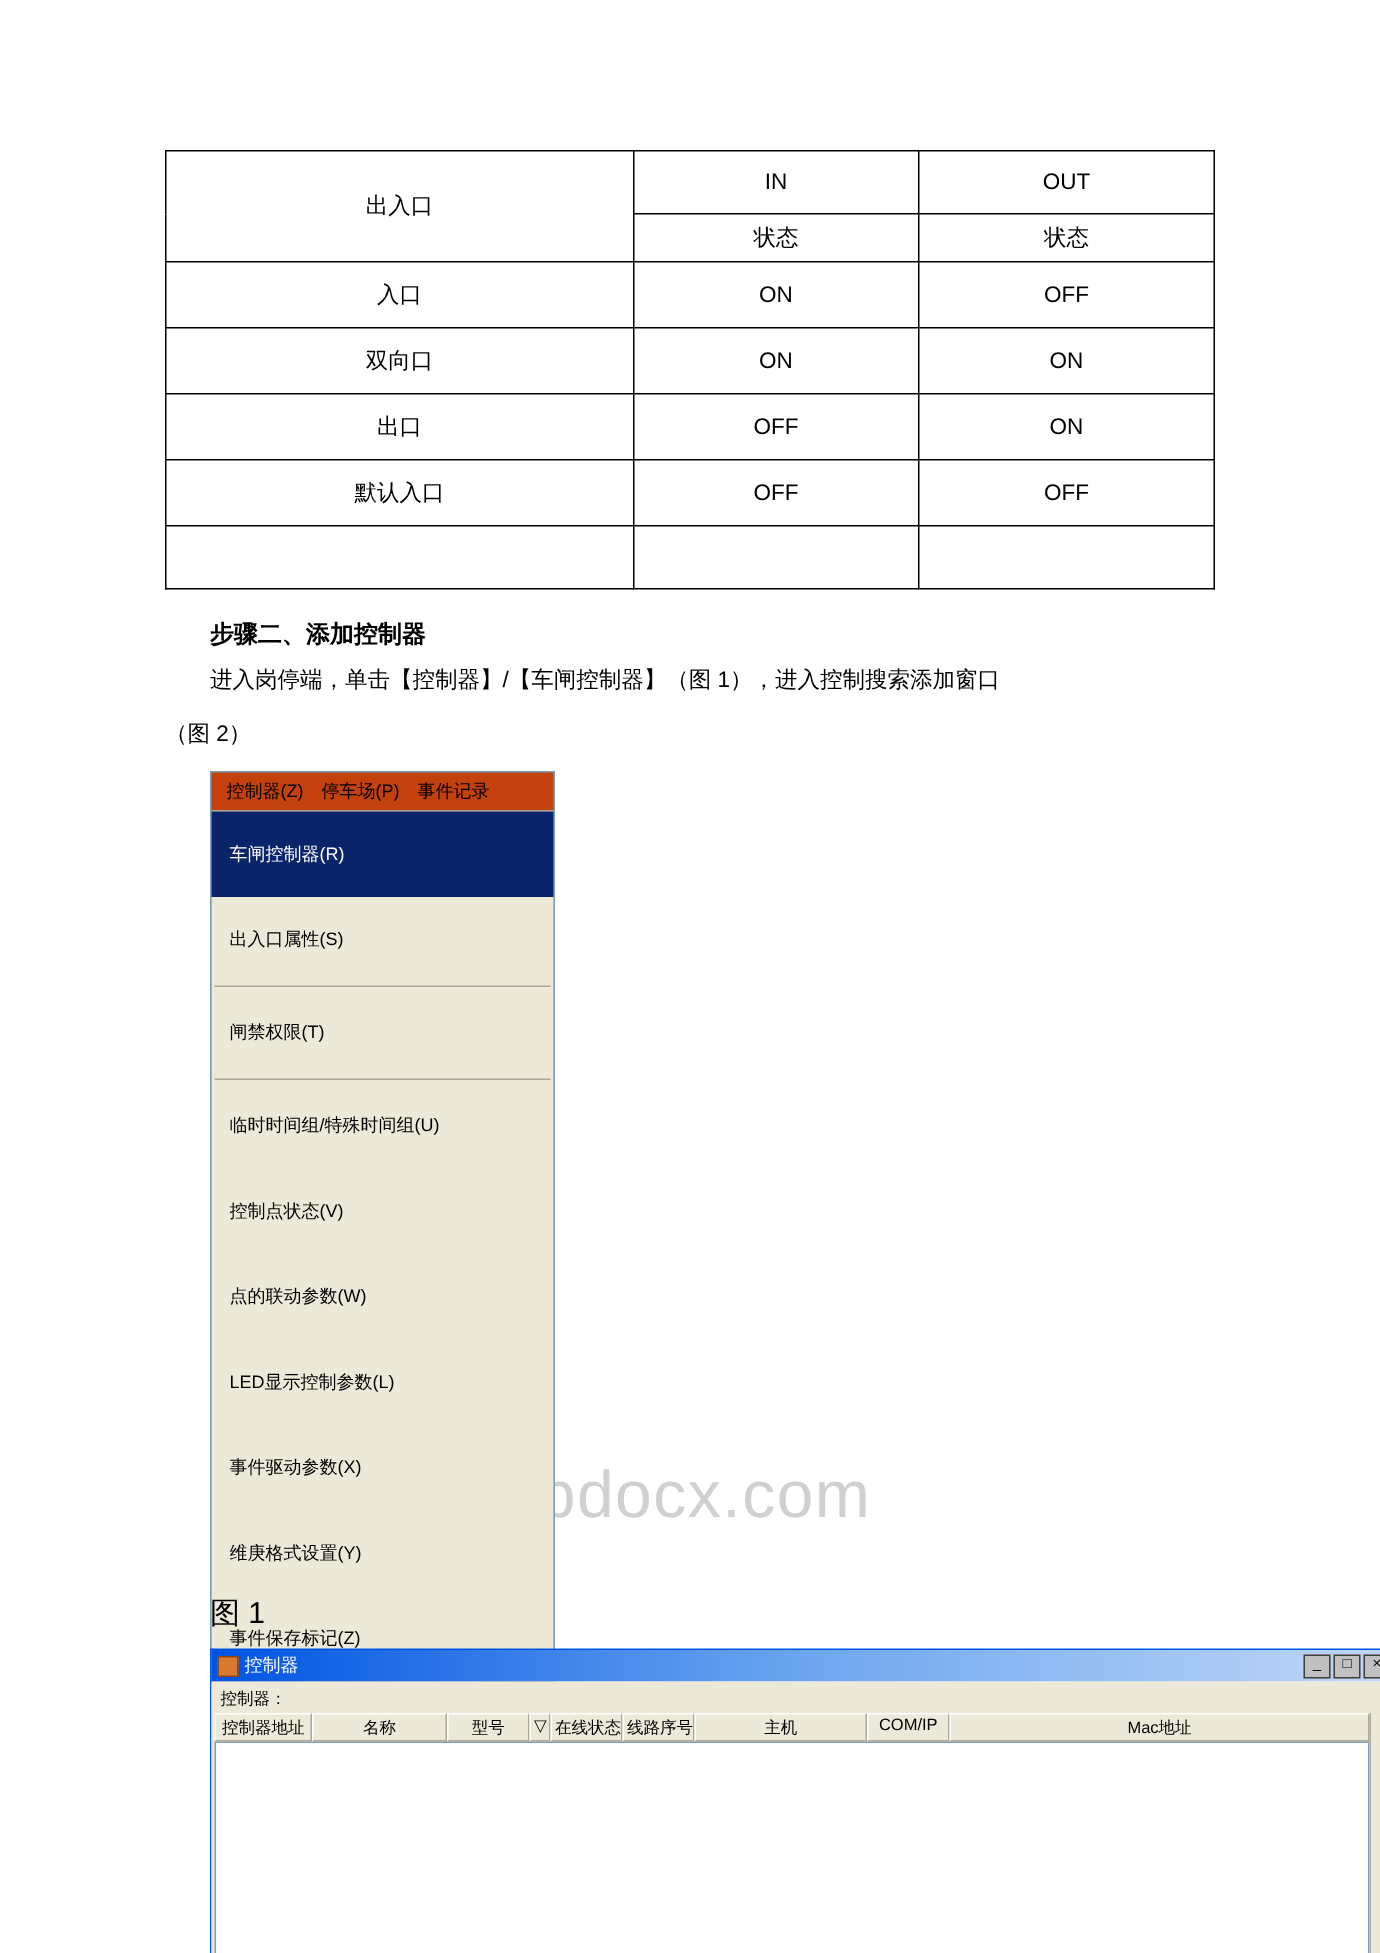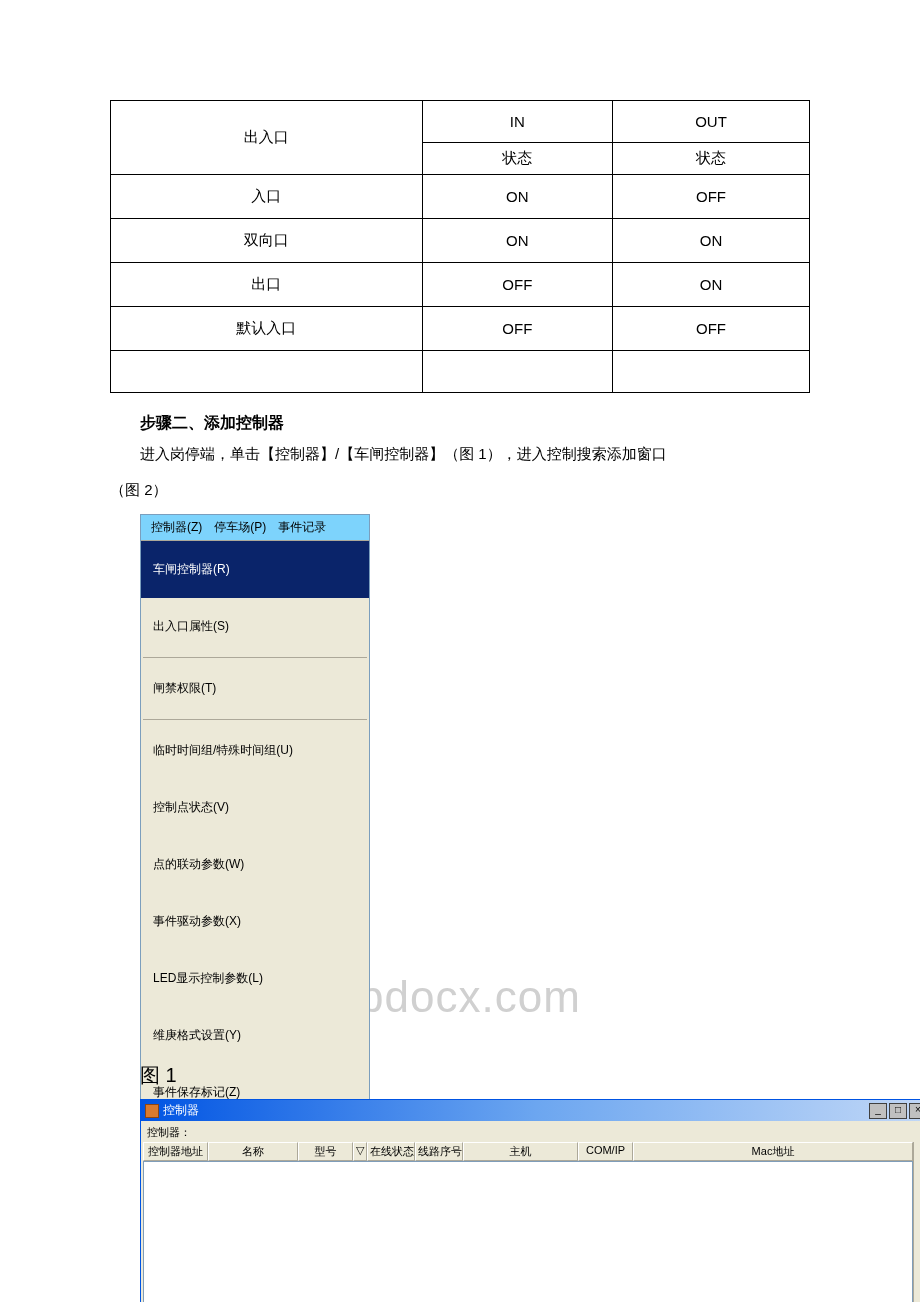--- a/index.html
+++ b/index.html
@@ -46,21 +46,21 @@
     .fig-label {
       font-size: 20px;
       margin: 12px 0 10px 30px;
     }
     
     
     .menu-container {
       margin-left: 30px;
       width: 230px;
       border: 1px solid #7b9ebd;
-      background: #7dd3fc;
+      background: #c2410c;
       font-size: 12px;
       font-family: SimSun, Arial, sans-serif;
     }
     .menu-bar {
       display: flex;
       border-bottom: 1px solid #aca899;
       padding: 2px 4px;
     }
     .menu-bar-item {
       padding: 2px 6px;
@@ -269,22 +269,22 @@
   </div>
   <div class="menu-dropdown">
     <div class="menu-item selected">车闸控制器(R)</div>
     <div class="menu-item">出入口属性(S)</div>
     <div class="menu-sep"></div>
     <div class="menu-item">闸禁权限(T)</div>
     <div class="menu-sep"></div>
     <div class="menu-item">临时时间组/特殊时间组(U)</div>
     <div class="menu-item">控制点状态(V)</div>
     <div class="menu-item">点的联动参数(W)</div>
+    <div class="menu-item">LED显示控制参数(L)</div>
     <div class="menu-item">事件驱动参数(X)</div>
-    <div class="menu-item">LED显示控制参数(L)</div>
     <div class="menu-item">维庚格式设置(Y)</div>
     <div class="menu-item">事件保存标记(Z)</div>
   </div>
 </div>
 
 <div class="watermark">www.bdocx.com</div>
 
 <div class="fig-label">图 1</div>
 
 <div class="window-wrap">

